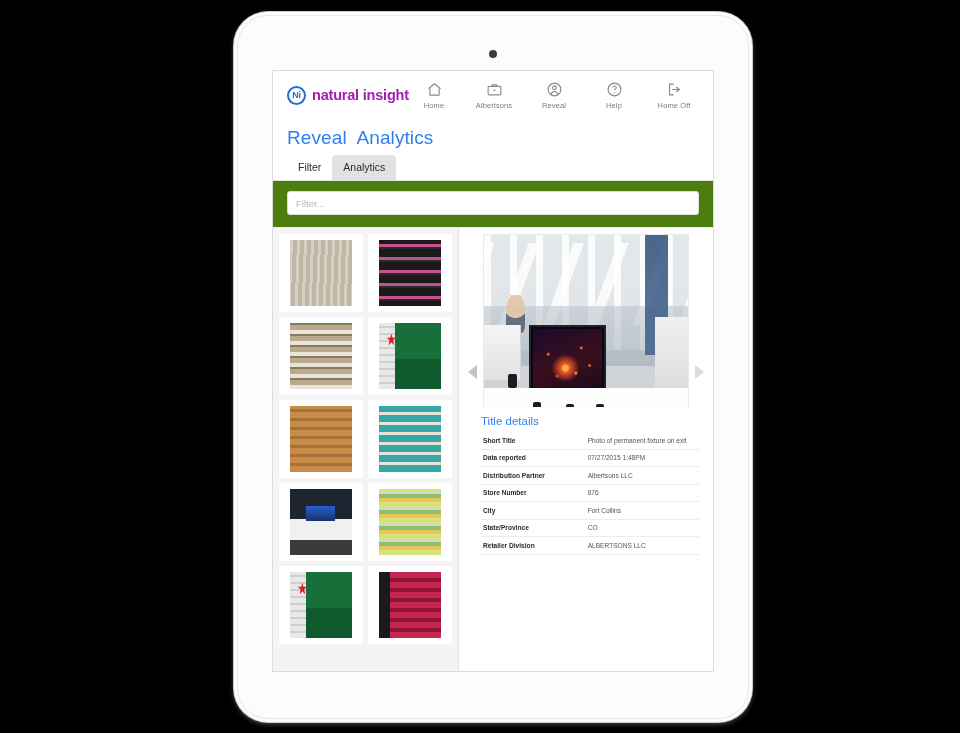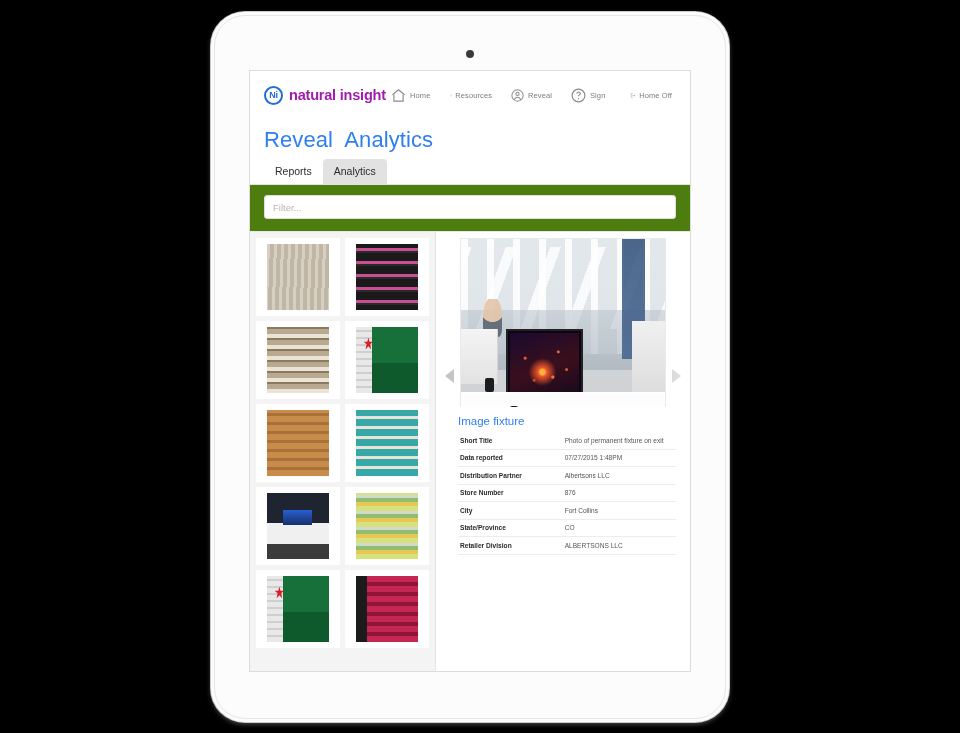--- a/index.html
+++ b/index.html
@@ -9,21 +9,21 @@
     height: 733px;
     background: #000000;
     font-family: "Liberation Sans", sans-serif;
     overflow: hidden;
     position: relative;
   }
 
   
   .tablet {
     position: absolute;
-    left: 211px;
+    left: 234px;
     top: 12px;
     width: 518px;
     height: 710px;
     background: #fcfcfc;
     border-radius: 34px;
     box-shadow:
       0 0 0 1px #c9c9c9,
       0 2px 5px rgba(255,255,255,0.32),
       inset 0 1px 2px rgba(255,255,255,0.9);
   }
@@ -94,21 +94,21 @@
 
   .header-nav {
     margin-left: auto;
     display: flex;
     align-items: flex-start;
     gap: 18px;
     padding-right: 4px;
   }
   .nav-item {
     display: flex;
-    flex-direction: row;
+    flex-direction: column;
     align-items: center;
     gap: 3px;
     cursor: pointer;
     width: 42px;
   }
   .nav-icon {
     width: 17px;
     height: 17px;
     display: block;
     color: #8a8a8a;
@@ -117,21 +117,21 @@
   .nav-label {
     font-size: 7.5px;
     color: #7d7d7d;
     white-space: nowrap;
     letter-spacing: 0.1px;
   }
 
   
   .page-title {
     color: #2f7ff0;
-    font-size: 22px;
+    font-size: 19px;
     font-weight: normal;
     padding: 8px 14px 6px 14px;
     letter-spacing: 0.1px;
     white-space: pre;
   }
 
   
   .tabs {
     display: flex;
     align-items: flex-end;
@@ -458,21 +458,21 @@
         </div>
 
         <div class="nav-item">
           <span class="nav-icon">
             <svg viewBox="0 0 24 24" fill="none" stroke="currentColor" stroke-width="1.6">
               <rect x="3" y="7.5" width="18" height="12" rx="1.5"></rect>
               <path d="M9 7.5V5.5h6v2"></path>
                 <path d="M10.5 13h3"></path>
             </svg>
           </span>
-          <span class="nav-label">Resources</span>
+          <span class="nav-label">Albertsons</span>
         </div>
 
         <div class="nav-item">
           <span class="nav-icon">
             <svg viewBox="0 0 24 24" fill="none" stroke="currentColor" stroke-width="1.6">
               <circle cx="12" cy="12" r="9"></circle>
               <circle cx="12" cy="9.5" r="2.6"></circle>
               <path d="M7 19c1-3 3-4.2 5-4.2S16 16 17 19"></path>
             </svg>
           </span>
@@ -480,41 +480,41 @@
         </div>
 
         <div class="nav-item">
           <span class="nav-icon">
             <svg viewBox="0 0 24 24" fill="none" stroke="currentColor" stroke-width="1.6">
               <circle cx="12" cy="12" r="9"></circle>
               <path d="M9.6 9.3c.2-1.4 1.3-2.2 2.5-2.2 1.4 0 2.4.9 2.4 2.1 0 1.9-2.3 1.9-2.4 3.8"></path>
               <circle cx="12" cy="16.6" r="0.9" fill="currentColor" stroke="none"></circle>
             </svg>
           </span>
-          <span class="nav-label">Sign</span>
+          <span class="nav-label">Help</span>
         </div>
 
         <div class="nav-item">
           <span class="nav-icon">
             <svg viewBox="0 0 24 24" fill="none" stroke="currentColor" stroke-width="1.6">
               <path d="M11 4.5H5v15h6"></path>
                 <path d="M14.5 8.5 19 12l-4.5 3.5"></path>
                 <path d="M9 12h10"></path>
             </svg>
           </span>
           <span class="nav-label">Home Off</span>
         </div>
 
       </div>
     </div>
 
     <div class="page-title">Reveal  Analytics</div>
 
     <div class="tabs">
-      <div class="tab">Reports</div>
+      <div class="tab">Filter</div>
       <div class="tab active">Analytics</div>
     </div>
 
     <div class="filter-bar">
       <input class="filter-input" type="text" placeholder="Filter..." style="">
     </div>
 
     <div class="content">
 
       <div class="thumb-panel">
@@ -591,21 +591,21 @@
             <svg width="10" height="14" viewBox="0 0 10 14">
                 <polygon points="1,0 1,14 10,7" fill="#dcdcdc"></polygon>
               </svg>
           </div>
         </div>
 
       </div>
     </div>
 
     <div style="position:absolute; left:194px; right:0; bottom:0; top:336px; background:#fff; overflow:hidden;">
-      <div class="details-title">Image fixture</div>
+      <div class="details-title">Title details</div>
       <table class="details-table">
         <tbody>
           <tr>
             <td class="k">Short Title</td>
             <td class="v">Photo of permanent fixture on exit</td>
           </tr>
           <tr>
             <td class="k">Data reported</td>
             <td class="v">07/27/2015 1:48PM</td>
           </tr>

